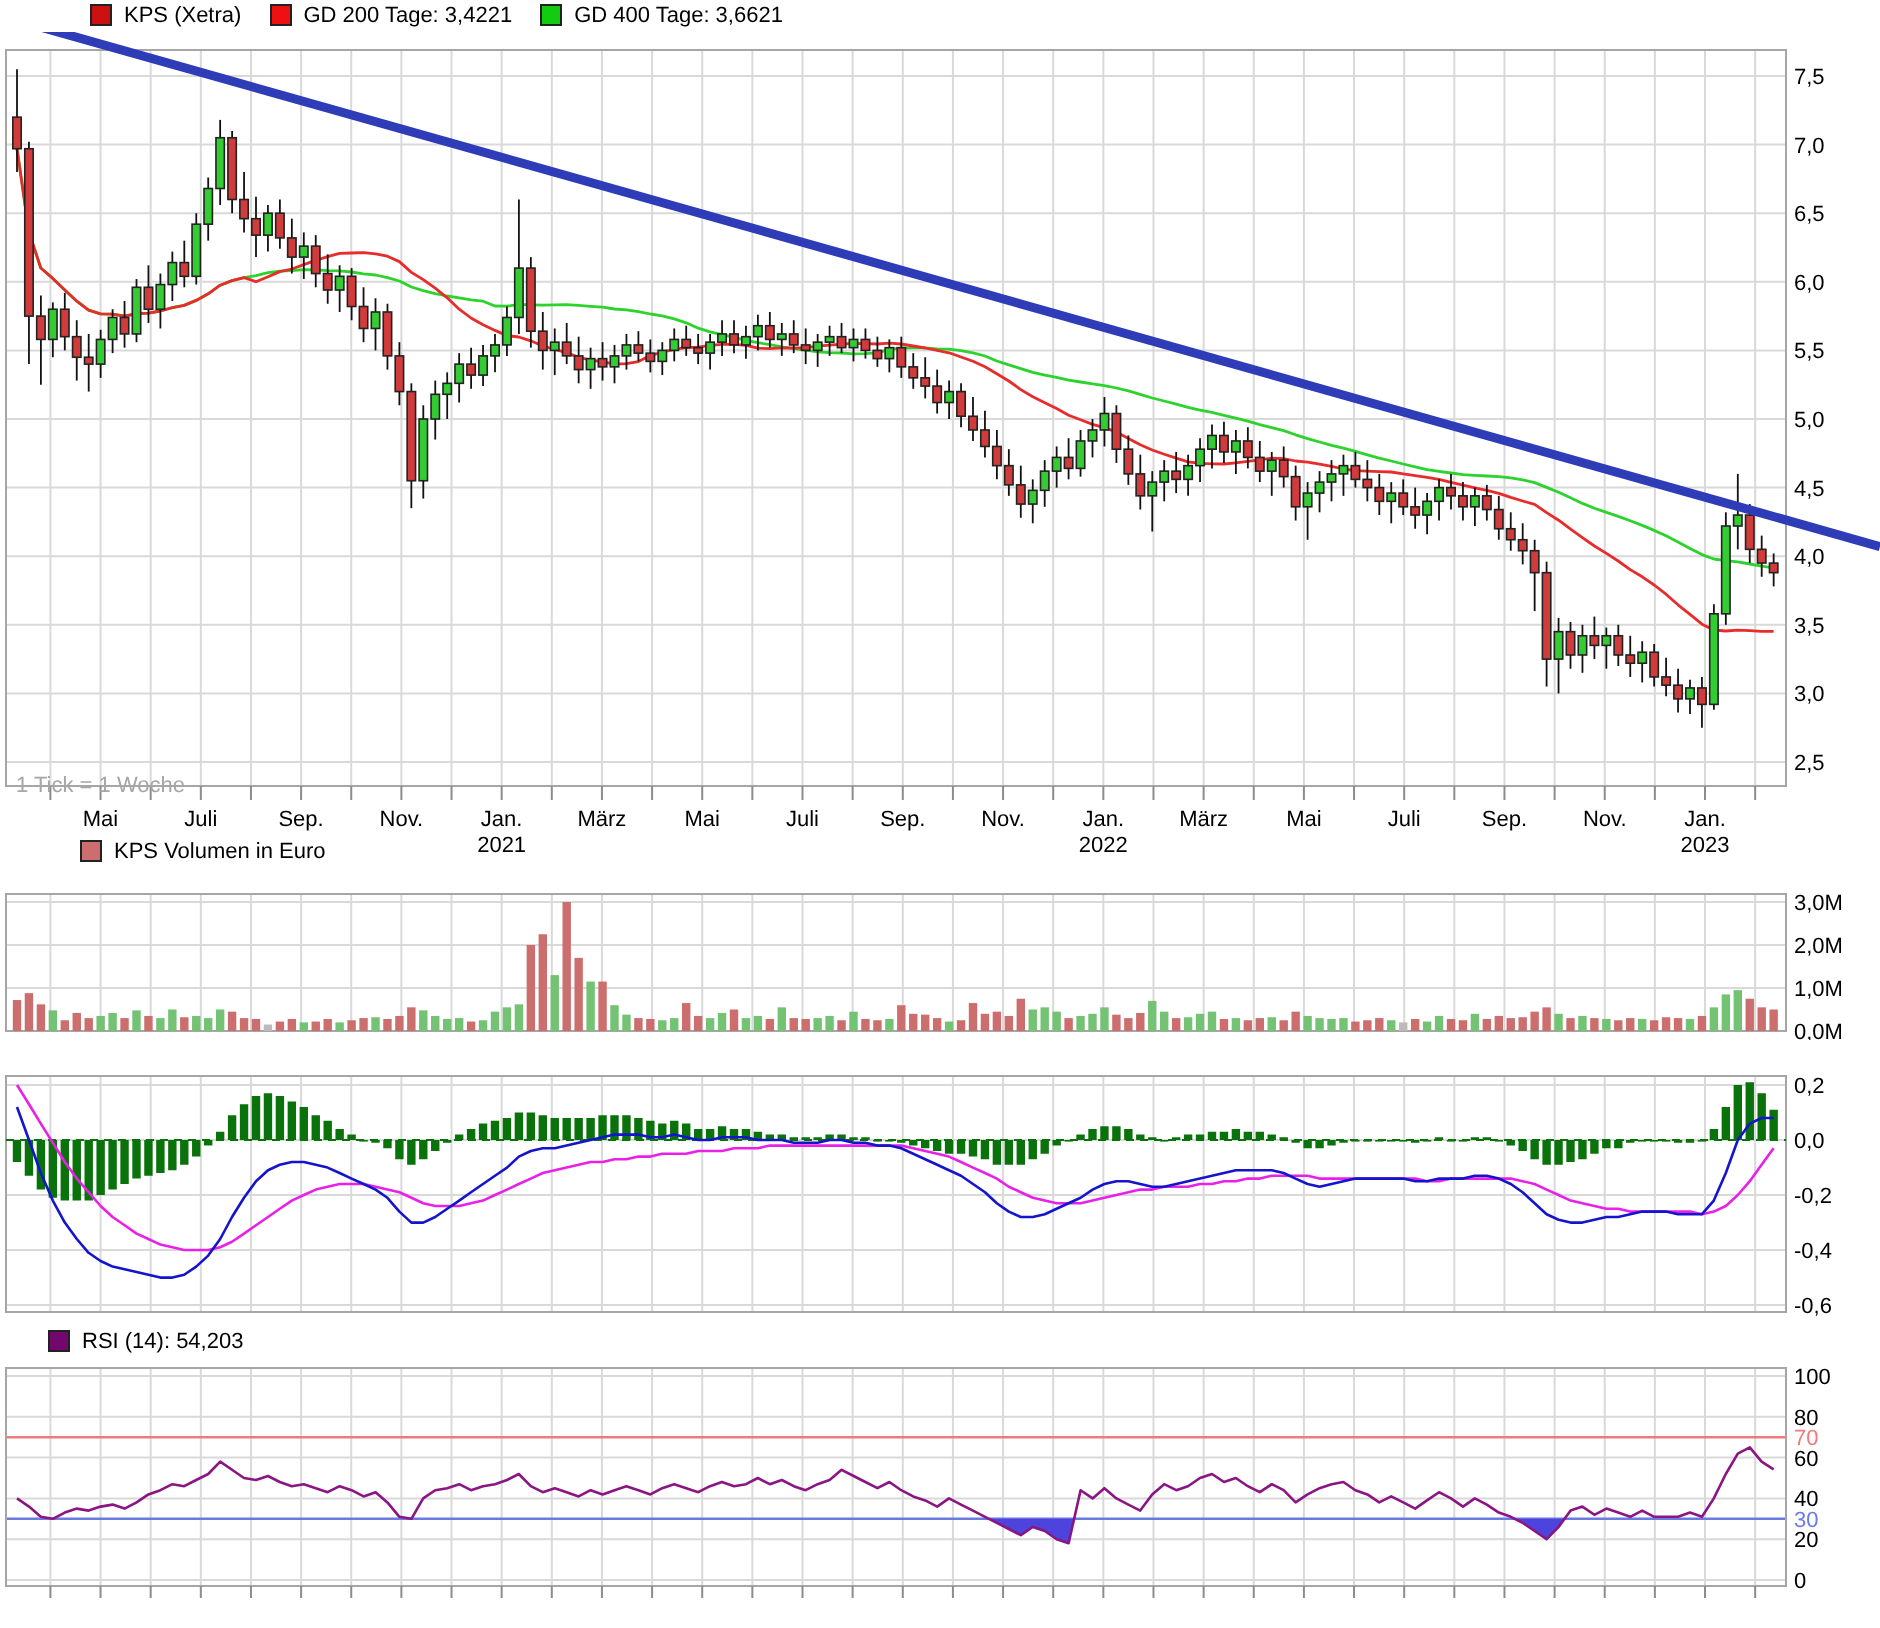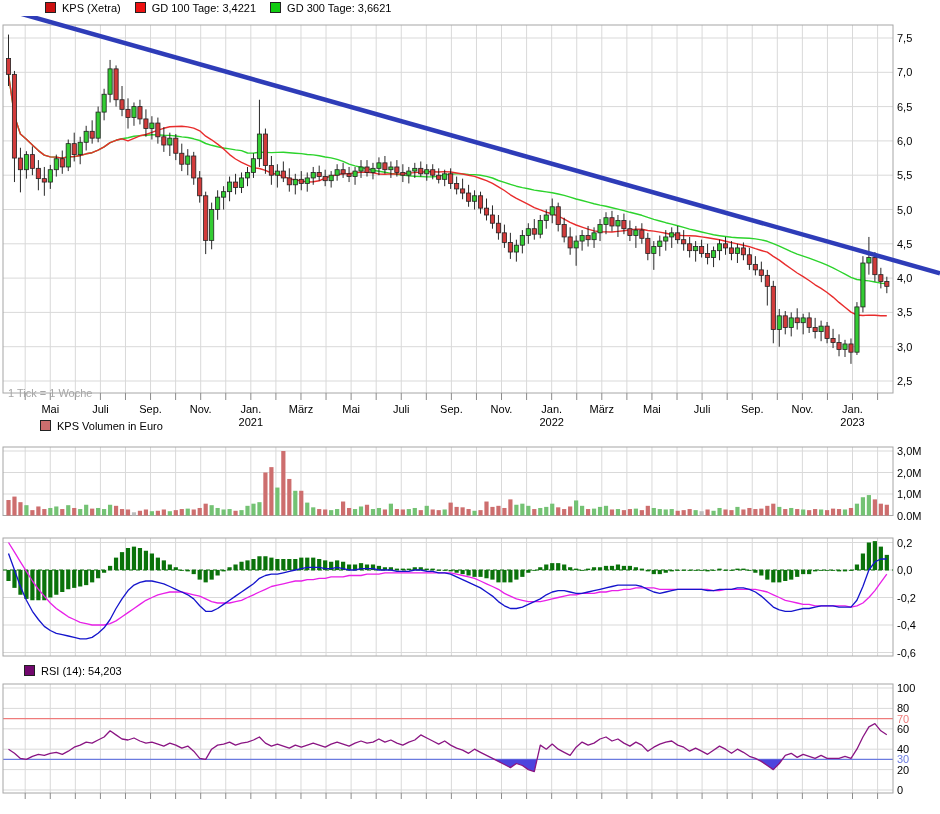--- a/index.html
+++ b/index.html
@@ -19,25 +19,25 @@
 
 <div id="app">
 
   <div class="legend" id="top-legend">
     <span class="li">
       <span class="sq" style="background: rgb(204, 17, 17);"></span>
       <span class="lbl">KPS (Xetra)</span>
     </span>
     <span class="li">
       <span class="sq" style="background: rgb(238, 17, 17);"></span>
-      <span class="lbl">GD 100 Tage: 3,4221</span>
+      <span class="lbl">GD 200 Tage: 3,4221</span>
     </span>
     <span class="li">
       <span class="sq" style="background: rgb(17, 204, 17);"></span>
-      <span class="lbl">GD 300 Tage: 3,6621</span>
+      <span class="lbl">GD 400 Tage: 3,6621</span>
     </span>
   </div>
 
   <svg id="price-svg" width="940" height="414">
       <line x1="25.2" y1="9" x2="25.2" y2="377" stroke="#d9d9d9" stroke-width="1"></line>
       <line x1="50.269999999999996" y1="9" x2="50.269999999999996" y2="377" stroke="#d9d9d9" stroke-width="1"></line>
       <line x1="75.34" y1="9" x2="75.34" y2="377" stroke="#d9d9d9" stroke-width="1"></line>
       <line x1="100.41000000000001" y1="9" x2="100.41000000000001" y2="377" stroke="#d9d9d9" stroke-width="1"></line>
       <line x1="125.48" y1="9" x2="125.48" y2="377" stroke="#d9d9d9" stroke-width="1"></line>
       <line x1="150.54999999999998" y1="9" x2="150.54999999999998" y2="377" stroke="#d9d9d9" stroke-width="1"></line>

